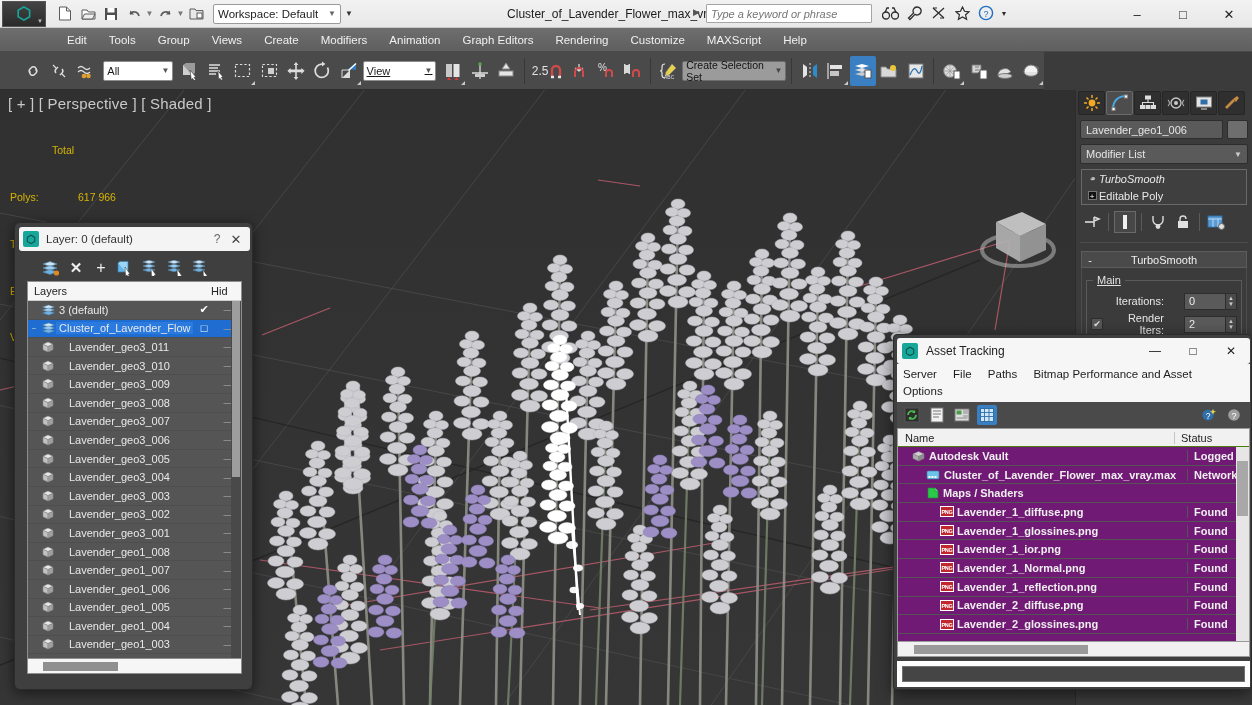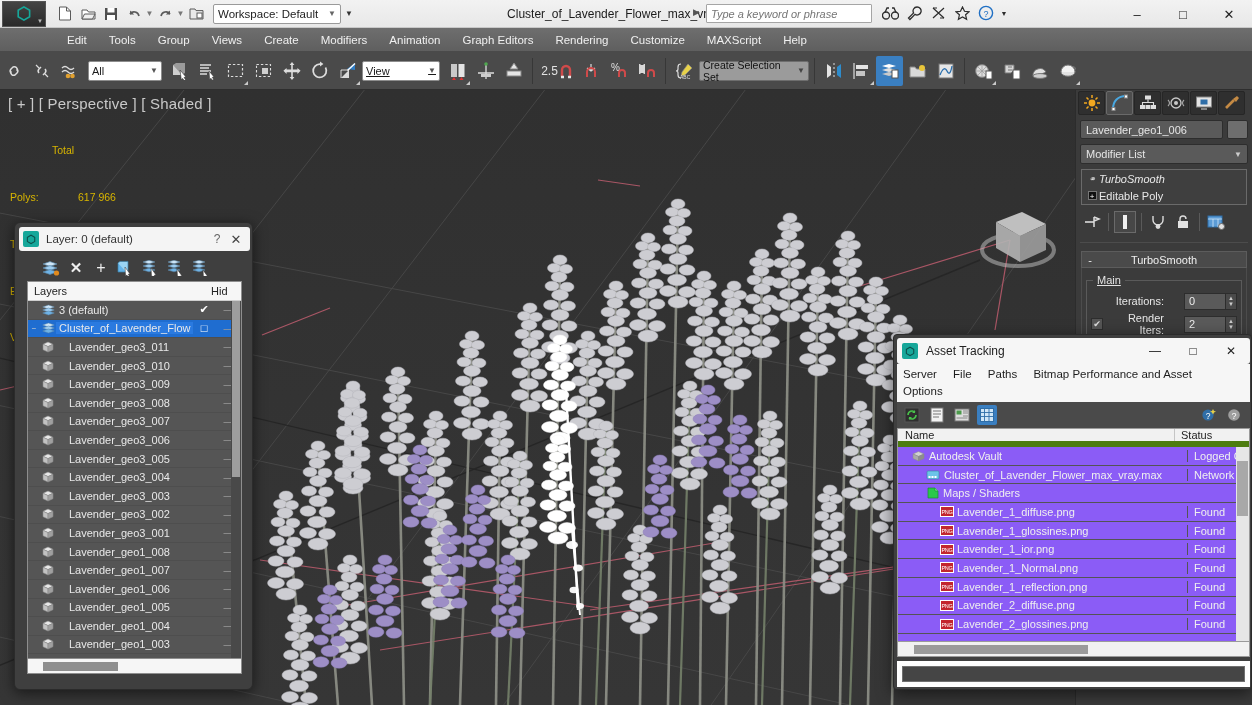--- a/index.html
+++ b/index.html
@@ -71,23 +71,23 @@
     border-bottom:1px solid #4a4a4a;
     display:flex;align-items:center;
   }
   .menubar .spacer{width:56px;}
   .mi{
     padding:0 11px;height:24px;line-height:24px;font-size:11.5px;color:#f0f0f0;cursor:default;
   }
 
   
   .toolbar{
-    position:absolute;left:0;top:52px;width:1252px;height:38px;
+    position:absolute;left:0;top:52px;width:1044px;height:38px;
     background:#4a4a4a;border-bottom:1px solid #2e2e2e;
-    display:flex;align-items:center;padding-left:0;gap:1px;
+    display:flex;align-items:center;padding-left:20px;gap:1px;
   }
   .tb{
     width:27px;height:30px;border-radius:2px;
     display:flex;align-items:center;justify-content:center;
     color:#d8d8d8;position:relative;cursor:default;
   }
   .tb.active{background:#3a7fc1;}
   .tb .corner{position:absolute;right:1px;bottom:1px;width:0;height:0;
     border-left:4px solid transparent;border-bottom:4px solid #c9c9c9;}
   .tbsep{width:1px;height:26px;background:#373737;margin:0 4px;}
@@ -265,25 +265,25 @@
     position:absolute;left:3px;top:67px;width:353px;height:26px;background:#4a4a4a;
     display:flex;align-items:center;padding-left:5px;gap:5px;
   }
   .atb{width:20px;height:20px;display:flex;align-items:center;justify-content:center;border-radius:2px;}
   .atb.on{background:#3a7fc1;}
   .aw-grid{
     position:absolute;left:3px;top:93px;width:353px;height:213px;background:#f1f1f1;
     border:1px solid #9a9a9a;
   }
   .ag-head{height:18px;background:#f1f1f1;display:flex;align-items:center;font-size:11px;color:#1d1d1d;
-    border-bottom:6px solid #4d7c0f;}
+    border-bottom:1px solid #4d7c0f;}
   .ag-head .h1{flex:1;padding-left:7px;}
   .ag-head .h2{width:62px;padding-left:6px;border-left:1px solid #c5c5c5;}
   .ag-head .h3{width:13px;}
-  .ag-rows{position:relative;height:196px;overflow:hidden;background:#8b5cf6;}
+  .ag-rows{position:relative;height:196px;overflow:hidden;background:#701a75;font-weight:bold;}
   .arow{height:18.7px;display:flex;align-items:center;font-size:11px;color:#efefef;
     border-bottom:1px solid #545454;}
   .arow .nmcell{flex:1;display:flex;align-items:center;overflow:hidden;white-space:nowrap;}
   .arow .stcell{width:62px;padding-left:6px;border-left:1px solid #545454;overflow:hidden;white-space:nowrap;}
   .arow.lv1 .nmcell{padding-left:14px;}
   .arow.lv2 .nmcell{padding-left:28px;}
   .arow.lv3 .nmcell{padding-left:42px;}
   .pngico{
     width:14px;height:11px;background:#c3262e;border:1px solid #fff;
     font-size:5.5px;color:#fff;line-height:10px;text-align:center;letter-spacing:-.3px;

